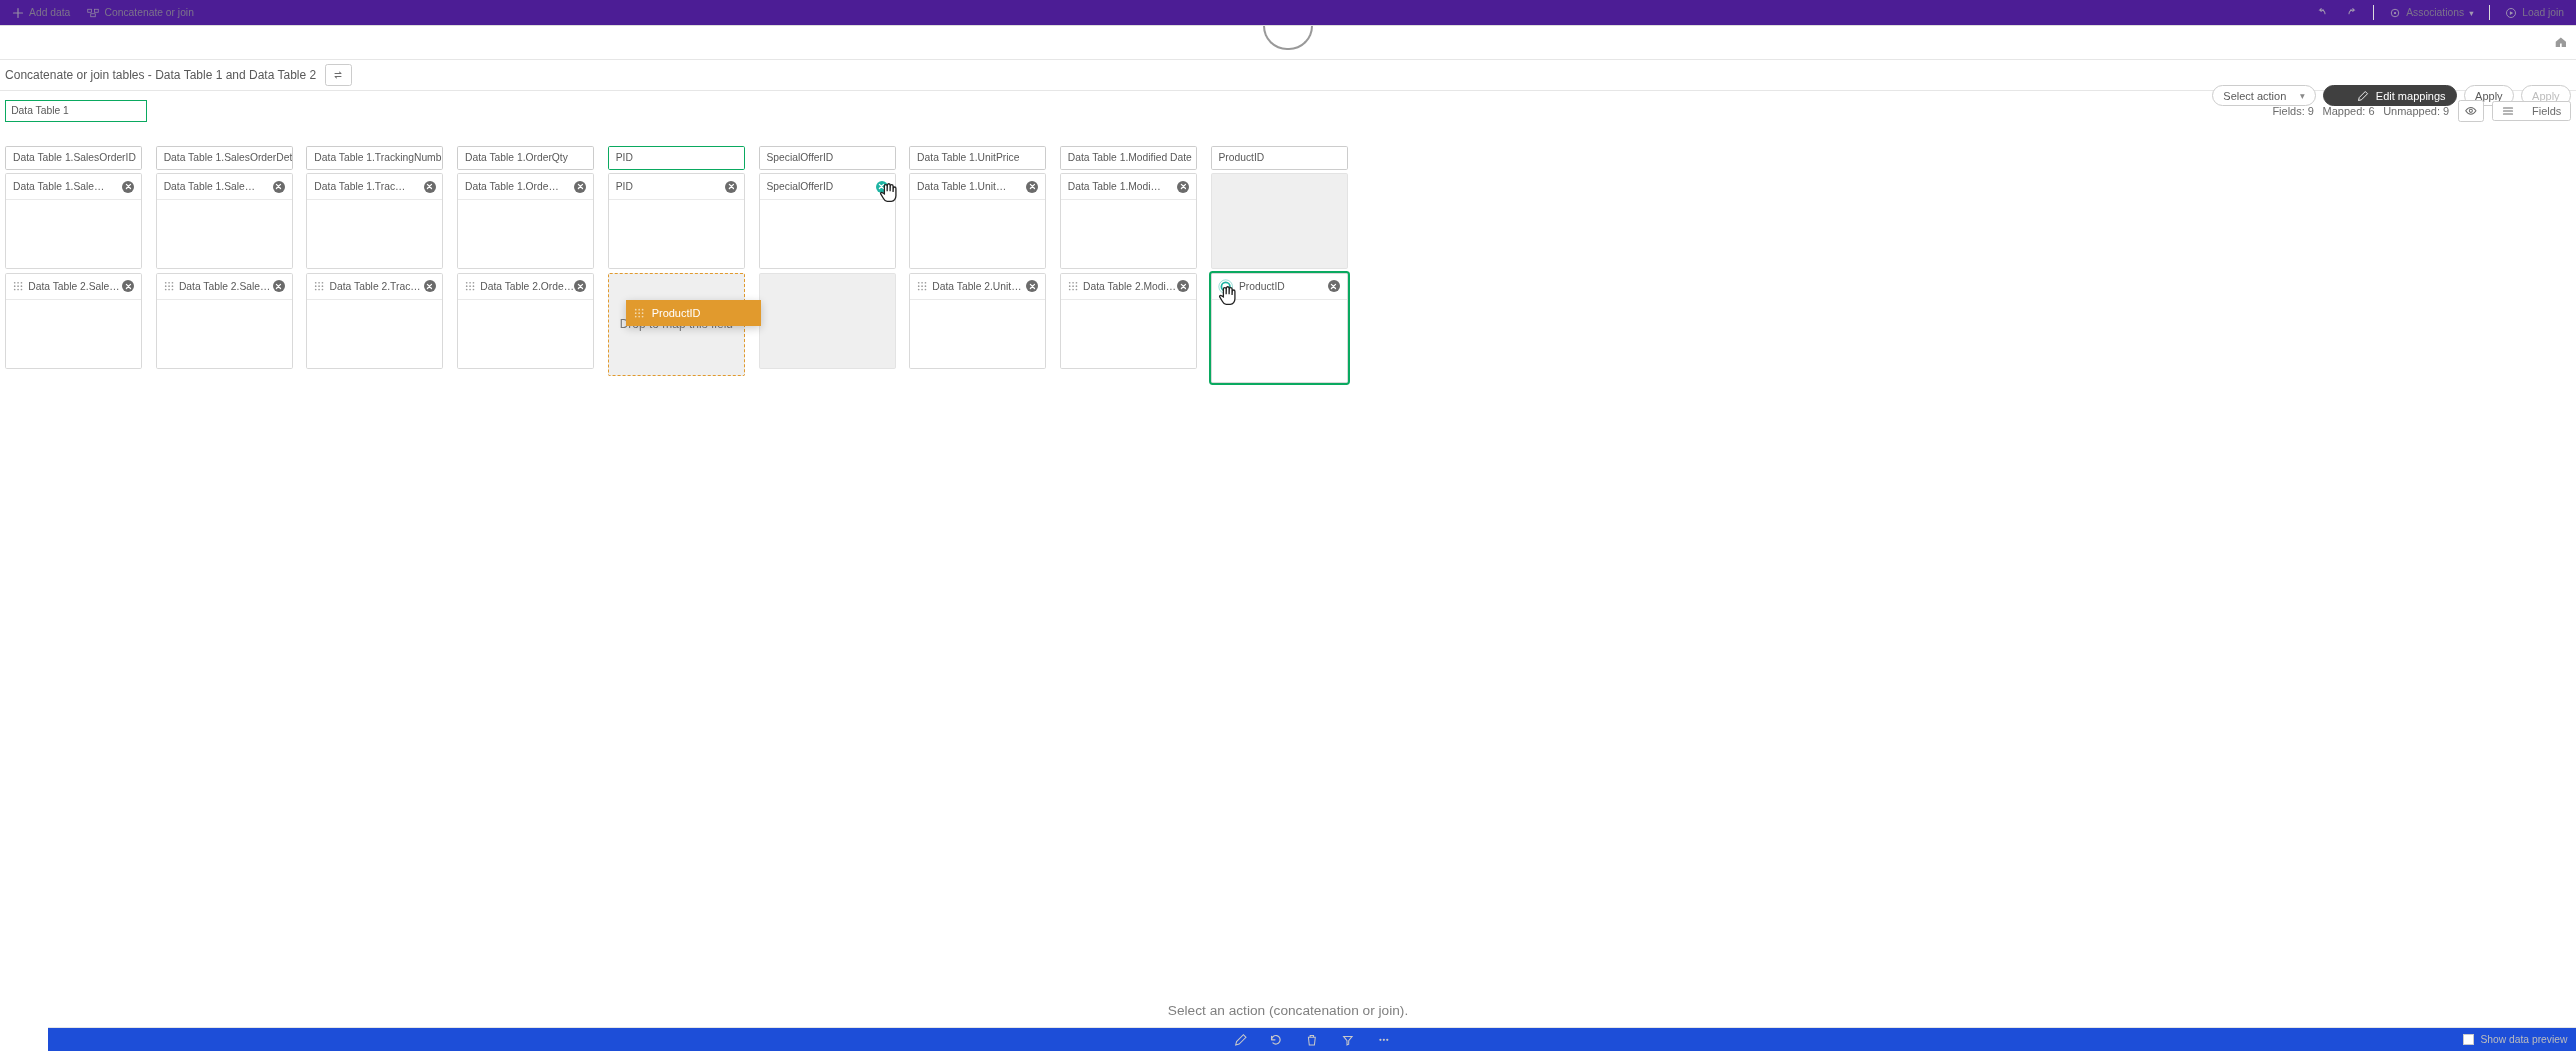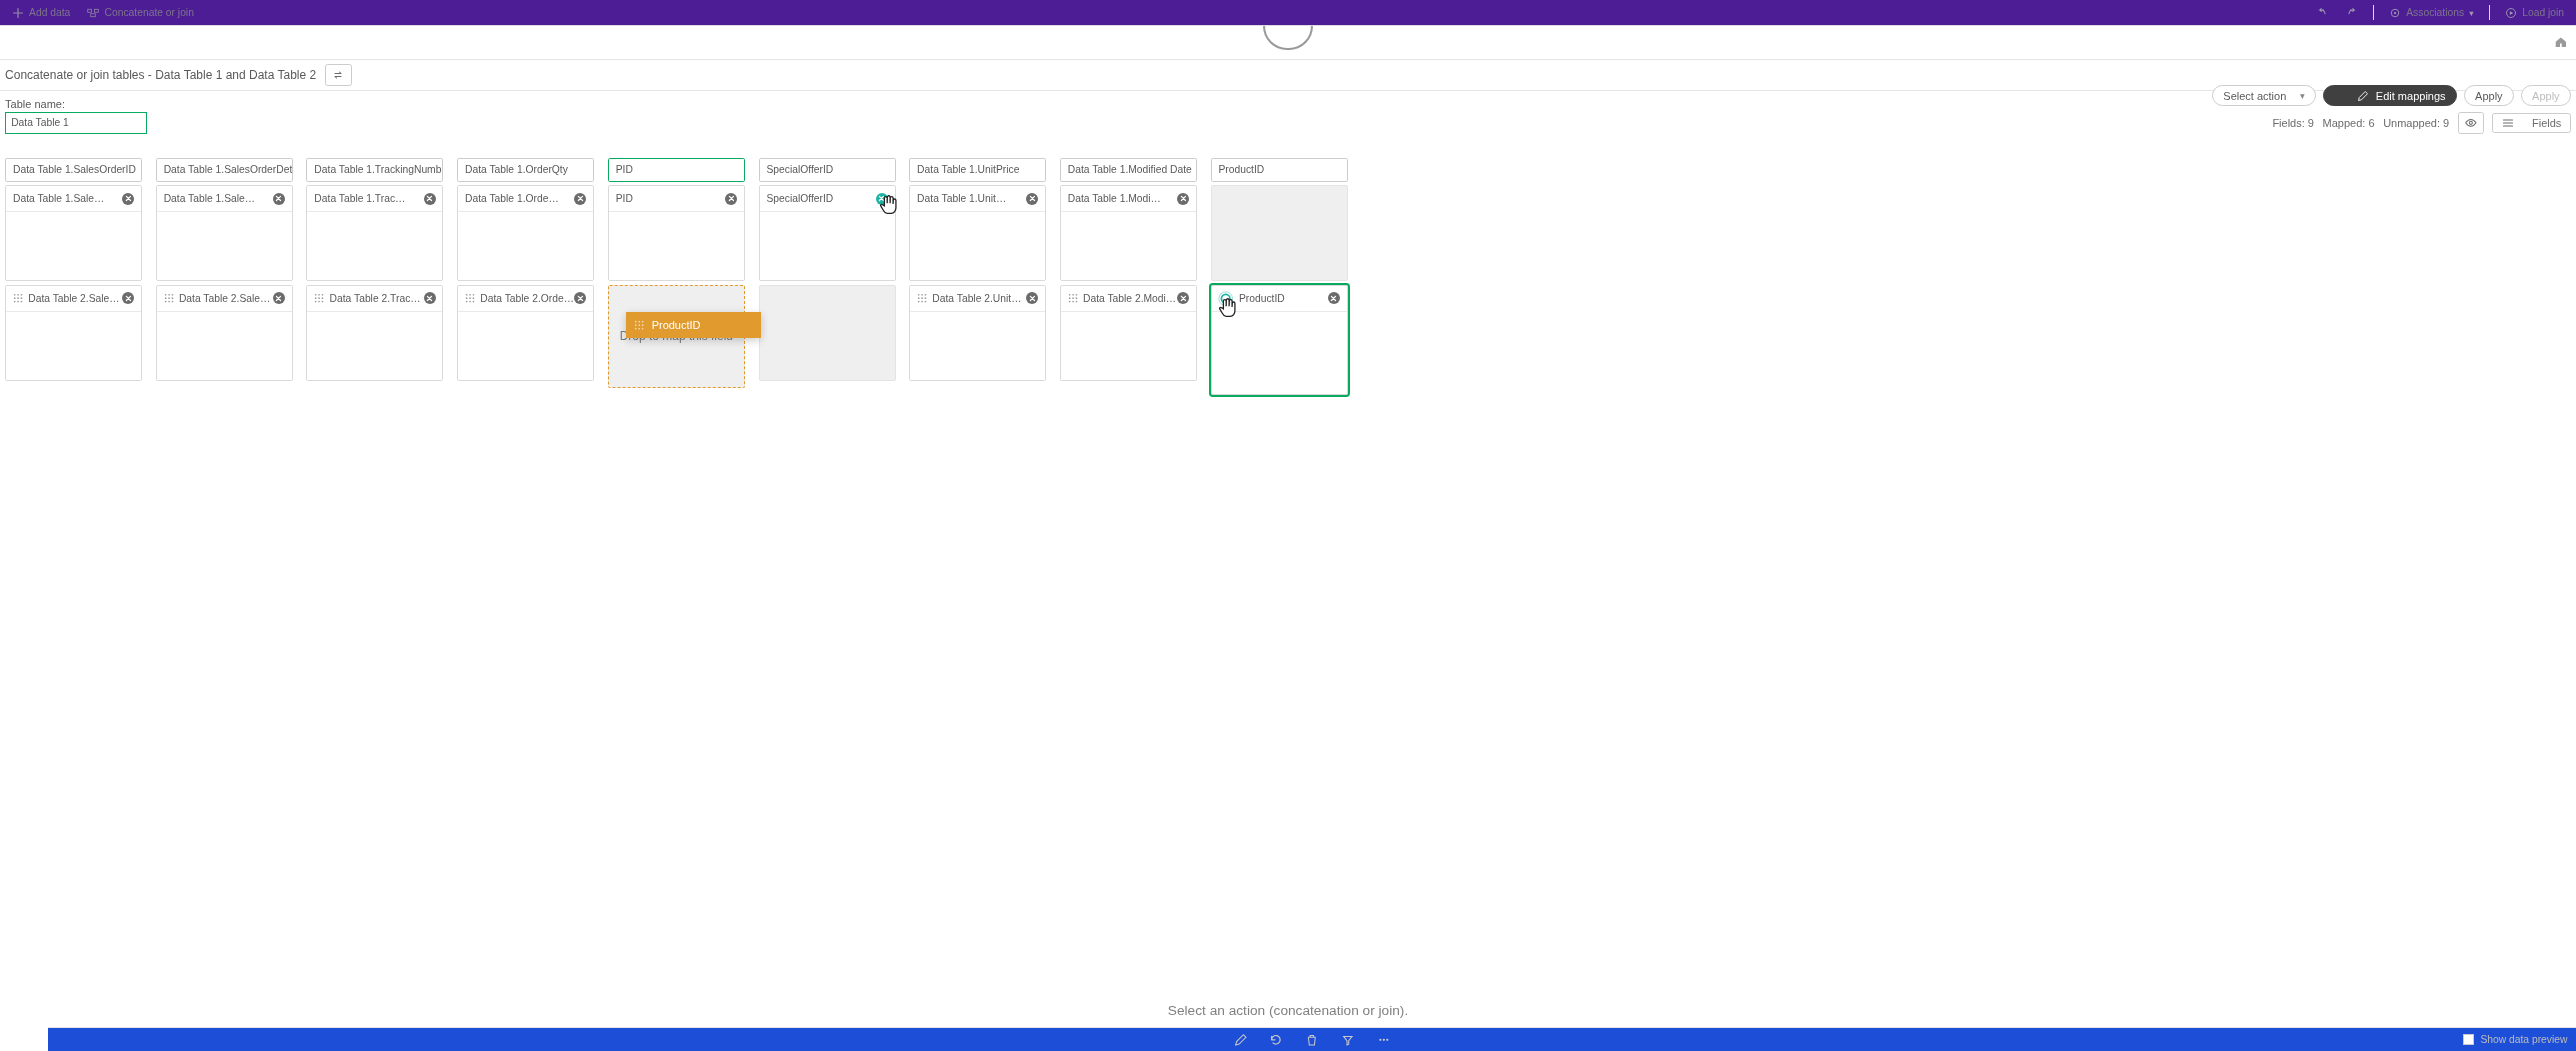--- a/index.html
+++ b/index.html
@@ -251,21 +251,20 @@
     <div class="btn">
       <span>Apply</span>
     </div>
     <div class="btn disabled">
       <span>Apply</span>
     </div>
   </div>
 </div>
 
 <div class="stage">
-  <div class="table-name-label">Table name:</div>
   <div class="top-row">
     <input class="table-name-input" value="Data Table 1" style="">
     <div class="fields-meta">
       <span>Fields: 9</span>
       <span>Mapped: 6</span>
       <span>Unmapped: 9</span>
       <div class="meta-btn">
         <span>
           <svg width="13.7" height="13.7" viewBox="0 0 16 16">
               <path d="M2 8s2.4-4 6-4 6 4 6 4-2.4 4-6 4-6-4-6-4z" fill="none" stroke="#6b6b6b" stroke-width="1.2"></path>

